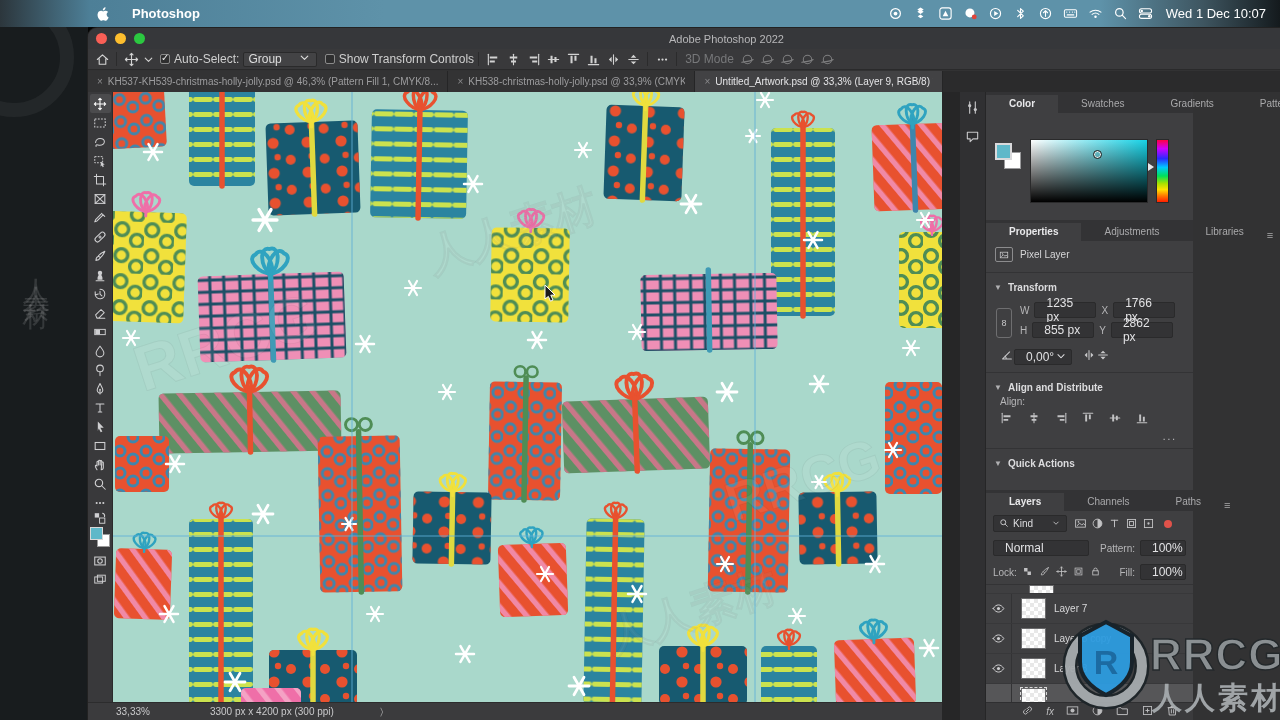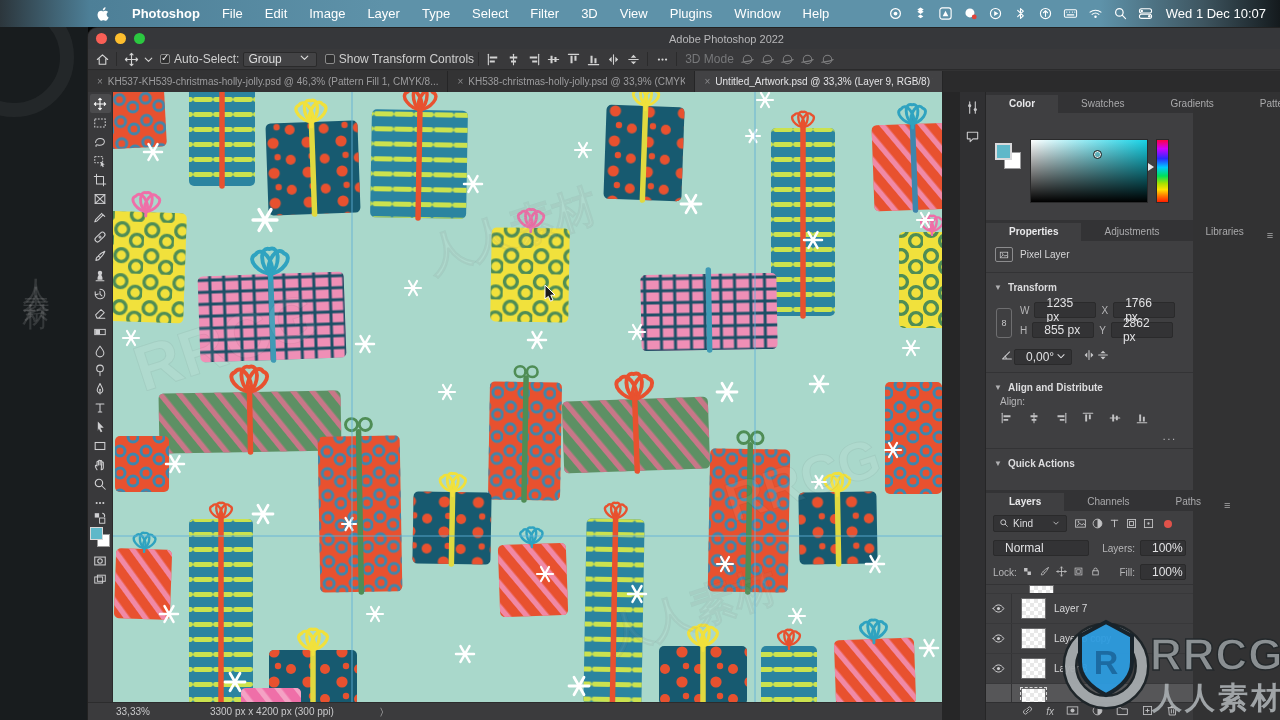--- a/index.html
+++ b/index.html
@@ -138,34 +138,20 @@
 <body>
 
 <div id="screen">
 
   <div id="menubar" class="abs">
     <div id="menu-left">
       <span class="mitem" id="apple-slot"><svg style="width:15px;height:15px;vertical-align:-3px">
             <path d="M11.6 8.5c0-1.6 1.3-2.4 1.4-2.5-.8-1.1-2-1.2-2.4-1.2-1-.1-2 .6-2.5.6-.5 0-1.3-.6-2.2-.6-1.1 0-2.2.7-2.8 1.7-1.2 2-.3 5 .9 6.6.6.8 1.3 1.7 2.2 1.7.9 0 1.2-.6 2.2-.6s1.3.6 2.2.6 1.5-.8 2.1-1.6c.7-.9.9-1.8.9-1.9-.1 0-1.9-.7-2-2.8zM9.8 3.4c.5-.6.8-1.4.7-2.2-.7 0-1.5.5-2 1.1-.4.5-.8 1.3-.7 2.1.8 0 1.5-.4 2-1z" fill="currentColor" stroke="none"></path>
           </svg></span>
       <span class="mitem appname">Photoshop</span>
-      <span id="menus-slot" style="display:flex">
-          <span class="mitem">File</span>
-          <span class="mitem">Edit</span>
-          <span class="mitem">Image</span>
-          <span class="mitem">Layer</span>
-          <span class="mitem">Type</span>
-          <span class="mitem">Select</span>
-          <span class="mitem">Filter</span>
-          <span class="mitem">3D</span>
-          <span class="mitem">View</span>
-          <span class="mitem">Plugins</span>
-          <span class="mitem">Window</span>
-          <span class="mitem">Help</span>
-        </span>
     </div>
     <div id="menu-right">
       <span id="status-icons-slot" style="display:flex;gap:3px">
           <span class="sicon">
             <svg viewBox="0 0 16 16">
               <circle cx="8" cy="8" r="5.2" fill="none" stroke="currentColor" stroke-width="1.3"></circle>
               <circle cx="8" cy="8" r="2" fill="currentColor"></circle>
             </svg>
           </span>
           <span class="sicon">
@@ -1327,21 +1313,21 @@
           </span>
         <span class="reddot"></span>
       </div>
       <div class="lrow">
         <span class="field blendsel">
           <span>Normal</span>
           <span style="margin-left:auto"><svg viewBox="0 0 16 16">
                 <path d="M4.5 6.5 8 10l3.5-3.5" fill="none" stroke="currentColor" stroke-width="1.2" stroke-linecap="round" stroke-linejoin="round"></path>
               </svg></span>
         </span>
-        <span class="lbl ml-auto">Layers:</span>
+        <span class="lbl ml-auto">Pattern:</span>
         <span class="field" style="width:46px">
           <span>100%</span>
           <span style="margin-left:auto"><svg viewBox="0 0 16 16">
                 <path d="M4.5 6.5 8 10l3.5-3.5" fill="none" stroke="currentColor" stroke-width="1.2" stroke-linecap="round" stroke-linejoin="round"></path>
               </svg></span>
         </span>
       </div>
       <div class="lrow">
         <span class="lbl">Lock:</span>
         <span class="lockicons" id="lock-icons-slot">

